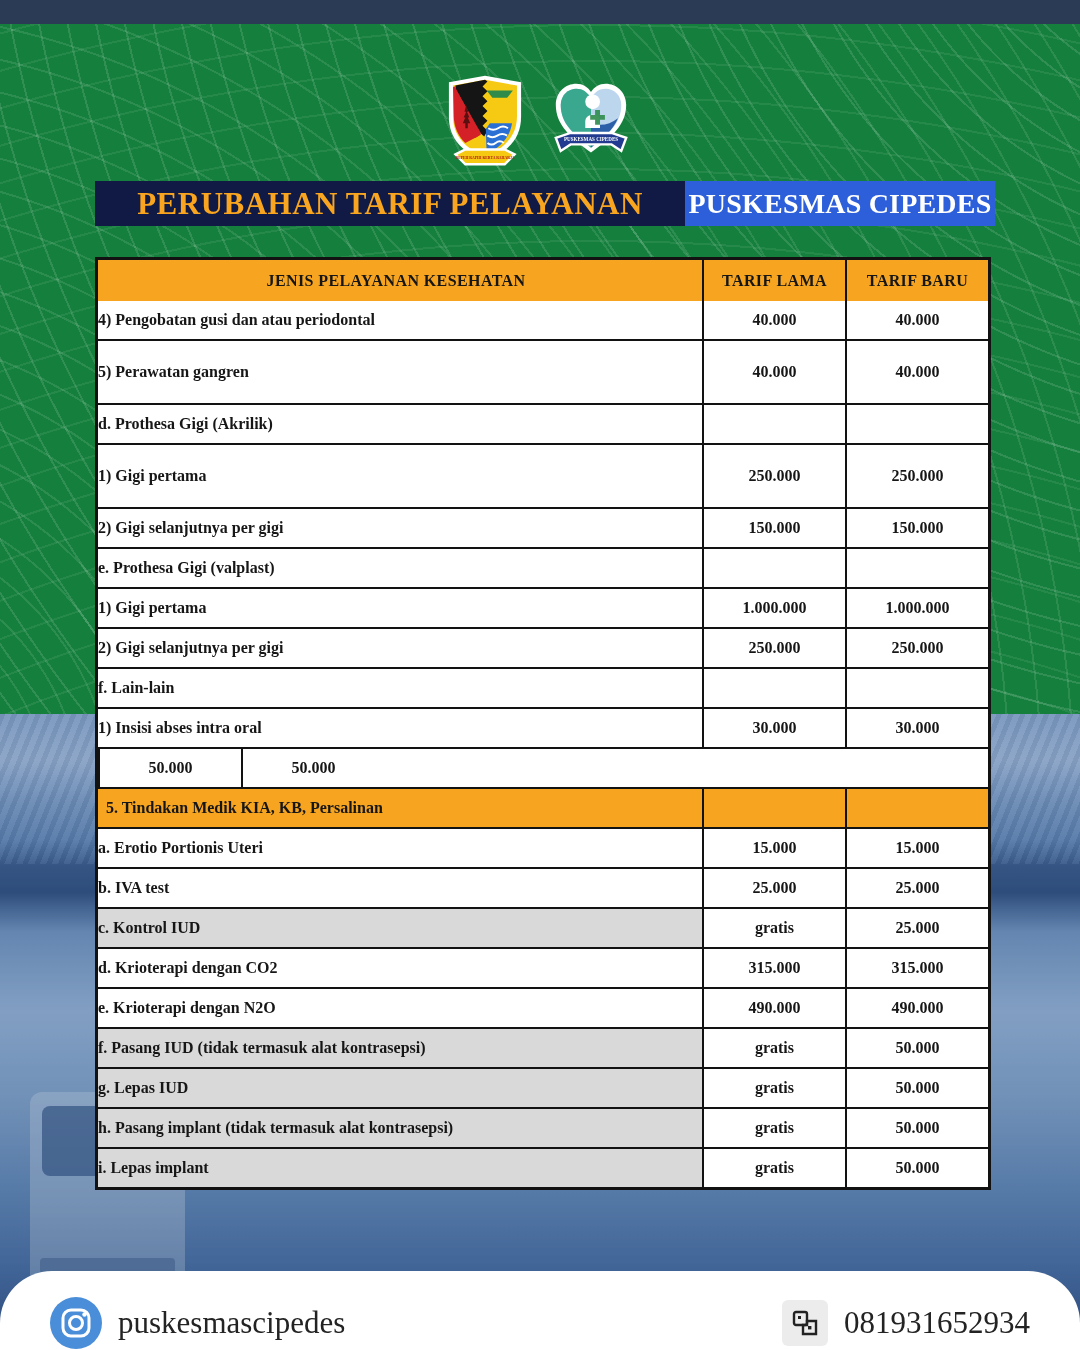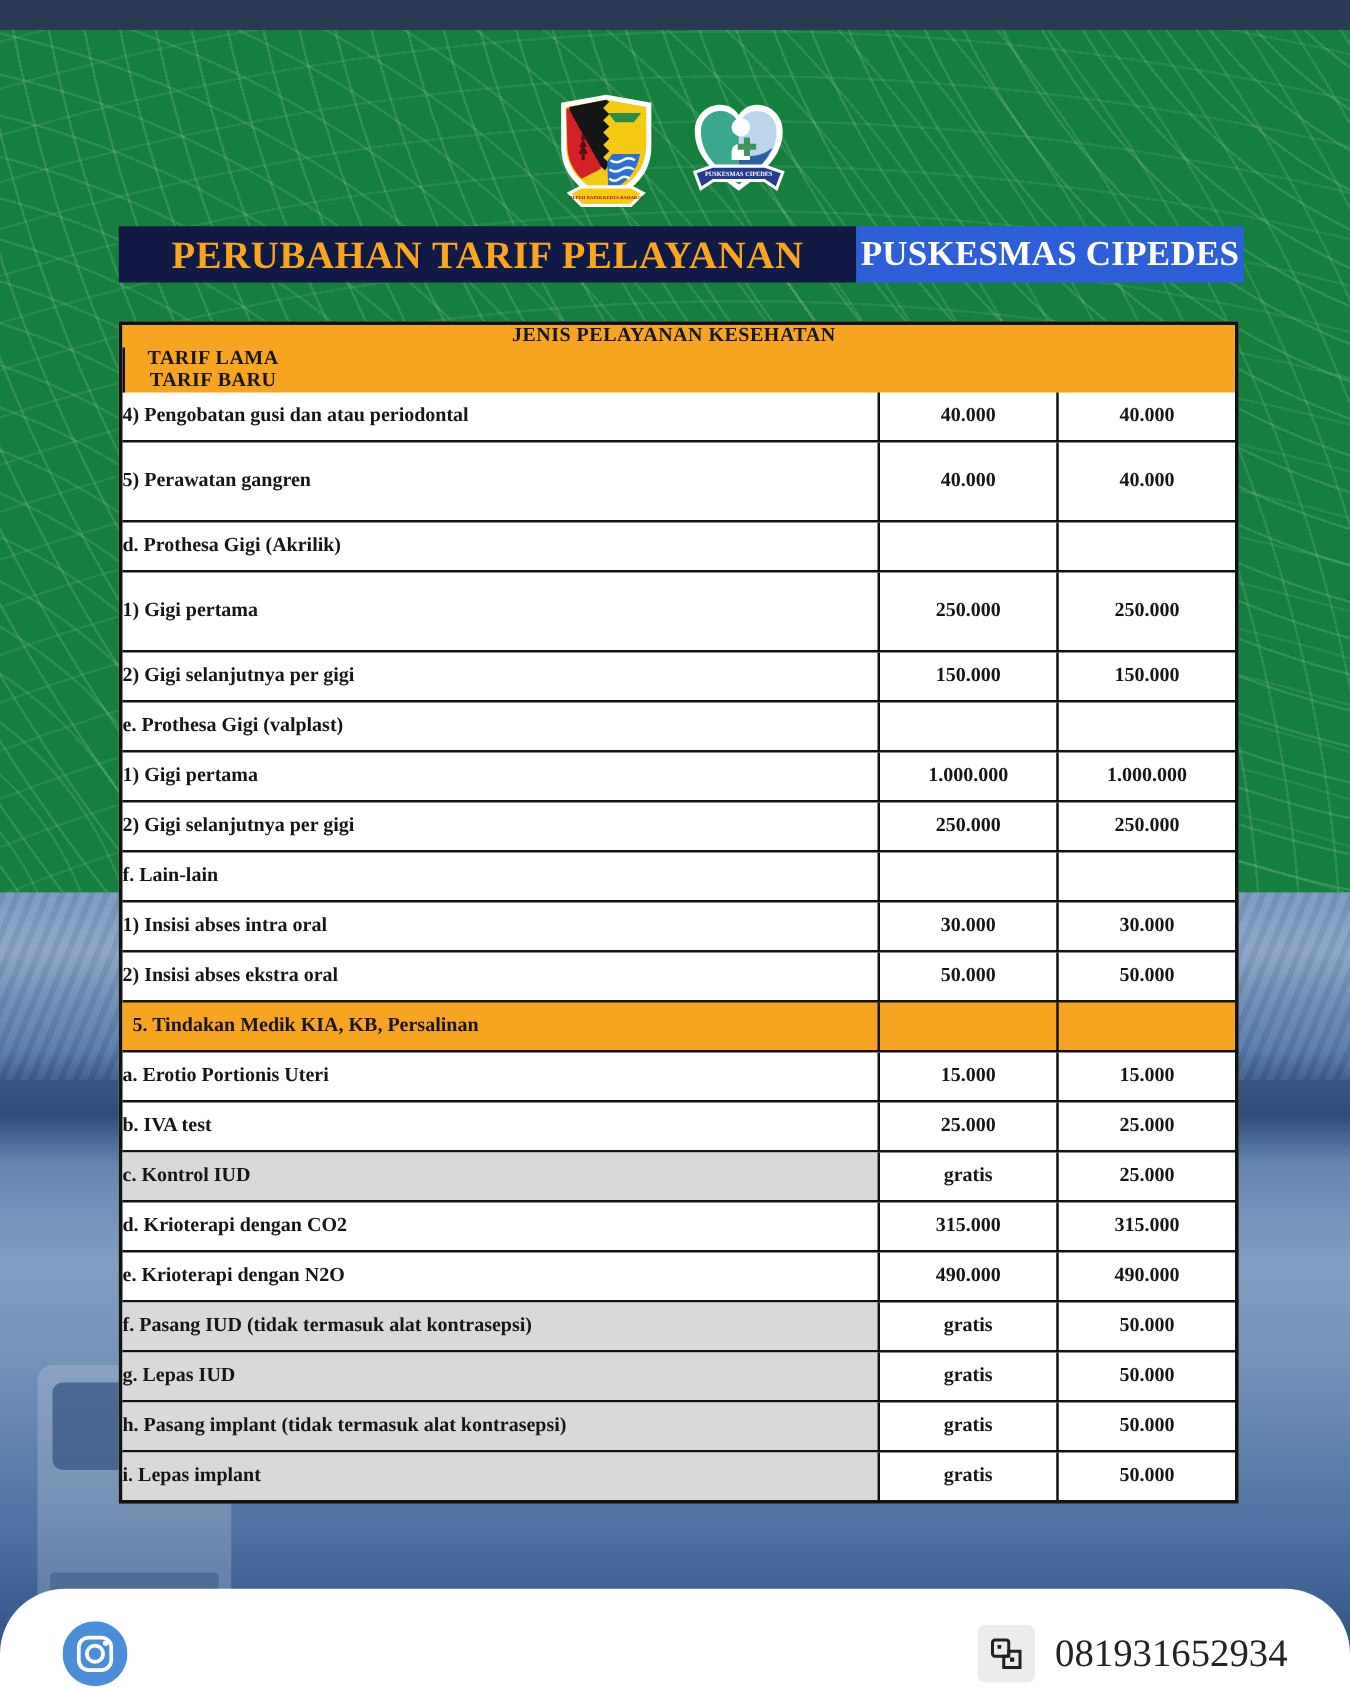--- a/index.html
+++ b/index.html
@@ -67,21 +67,21 @@
     display:flex; align-items:center; justify-content:center;
     font-size:28px; font-weight:800; letter-spacing:.2px; white-space:nowrap;
   }
   
   .tariff-table{
     position:absolute; top:233px; left:95px; width:890px;
     background:#ffffff; border:3px solid #121212;
   }
   .trow{ display:flex; border-top:2px solid #121212; min-height:38px; }
   .trow:first-child{ border-top:none; }
-  .trow.header{ background:#f7a521; min-height:41px;flex-direction:column; }
+  .trow.header{ background:#f7a521; min-height:41px; }
   .trow.section{ background:#f7a521; }
   .trow.tall{ min-height:62px; }
   .cell{ display:flex; align-items:center; color:#161616; font-weight:700; font-size:16px; }
   .cell.label{ flex:1; padding-right:8px; }
   .cell.val{ width:141px; border-left:2px solid #121212; justify-content:center; text-align:center; }
   .trow.header .cell{ justify-content:center; font-size:16px; letter-spacing:.4px; }
   .trow.gray .cell.label{ background:#d9d9d9; }
   .ind0{ padding-left:8px;border-radius:10px; }
   .ind1{ padding-left:0; }
   .ind2{ }
@@ -202,21 +202,20 @@
           <div class="cell label ind1">f. Lain-lain</div>
           <div class="cell val"></div>
           <div class="cell val"></div>
         </div>
         <div class="trow">
           <div class="cell label ind2">1) Insisi abses intra oral</div>
           <div class="cell val">30.000</div>
           <div class="cell val">30.000</div>
         </div>
         <div class="trow">
-          <div class="cell label ind2">2) Insisi abses ekstra oral</div>
           <div class="cell val">50.000</div>
           <div class="cell val">50.000</div>
         </div>
         <div class="trow section">
           <div class="cell label ind0">5. Tindakan Medik KIA, KB, Persalinan</div>
           <div class="cell val"></div>
           <div class="cell val"></div>
         </div>
         <div class="trow">
           <div class="cell label ind1">a. Erotio Portionis Uteri</div>
@@ -268,20 +267,21 @@
 
 
   <div class="footer-card">
     <div class="contact-item">
       <svg class="ig-badge" viewBox="0 0 52 52">
         <circle cx="26" cy="26" r="26" fill="#4a8ed9"></circle>
         <rect x="13" y="13" width="26" height="26" rx="8" fill="none" stroke="#ffffff" stroke-width="3"></rect>
         <circle cx="26" cy="26" r="6.5" fill="none" stroke="#ffffff" stroke-width="3"></circle>
         <circle cx="34.5" cy="17.5" r="2.2" fill="#ffffff"></circle>
       </svg>
+      <span>puskesmascipedes</span>
     </div>
     <div class="contact-item">
       <div class="phone-badge">
         <svg width="26" height="26" viewBox="0 0 26 26">
           <rect x="2" y="2" width="13" height="13" rx="2" fill="none" stroke="#222" stroke-width="2.4"></rect>
           <rect x="6" y="6" width="3" height="3" fill="#222"></rect>
           <path d="M15 11 h9 v13 h-13 v-9 h4 Z" fill="none" stroke="#222" stroke-width="2.4"></path>
           <rect x="16" y="16" width="3.4" height="3.4" fill="#222"></rect>
         </svg>
       </div>

